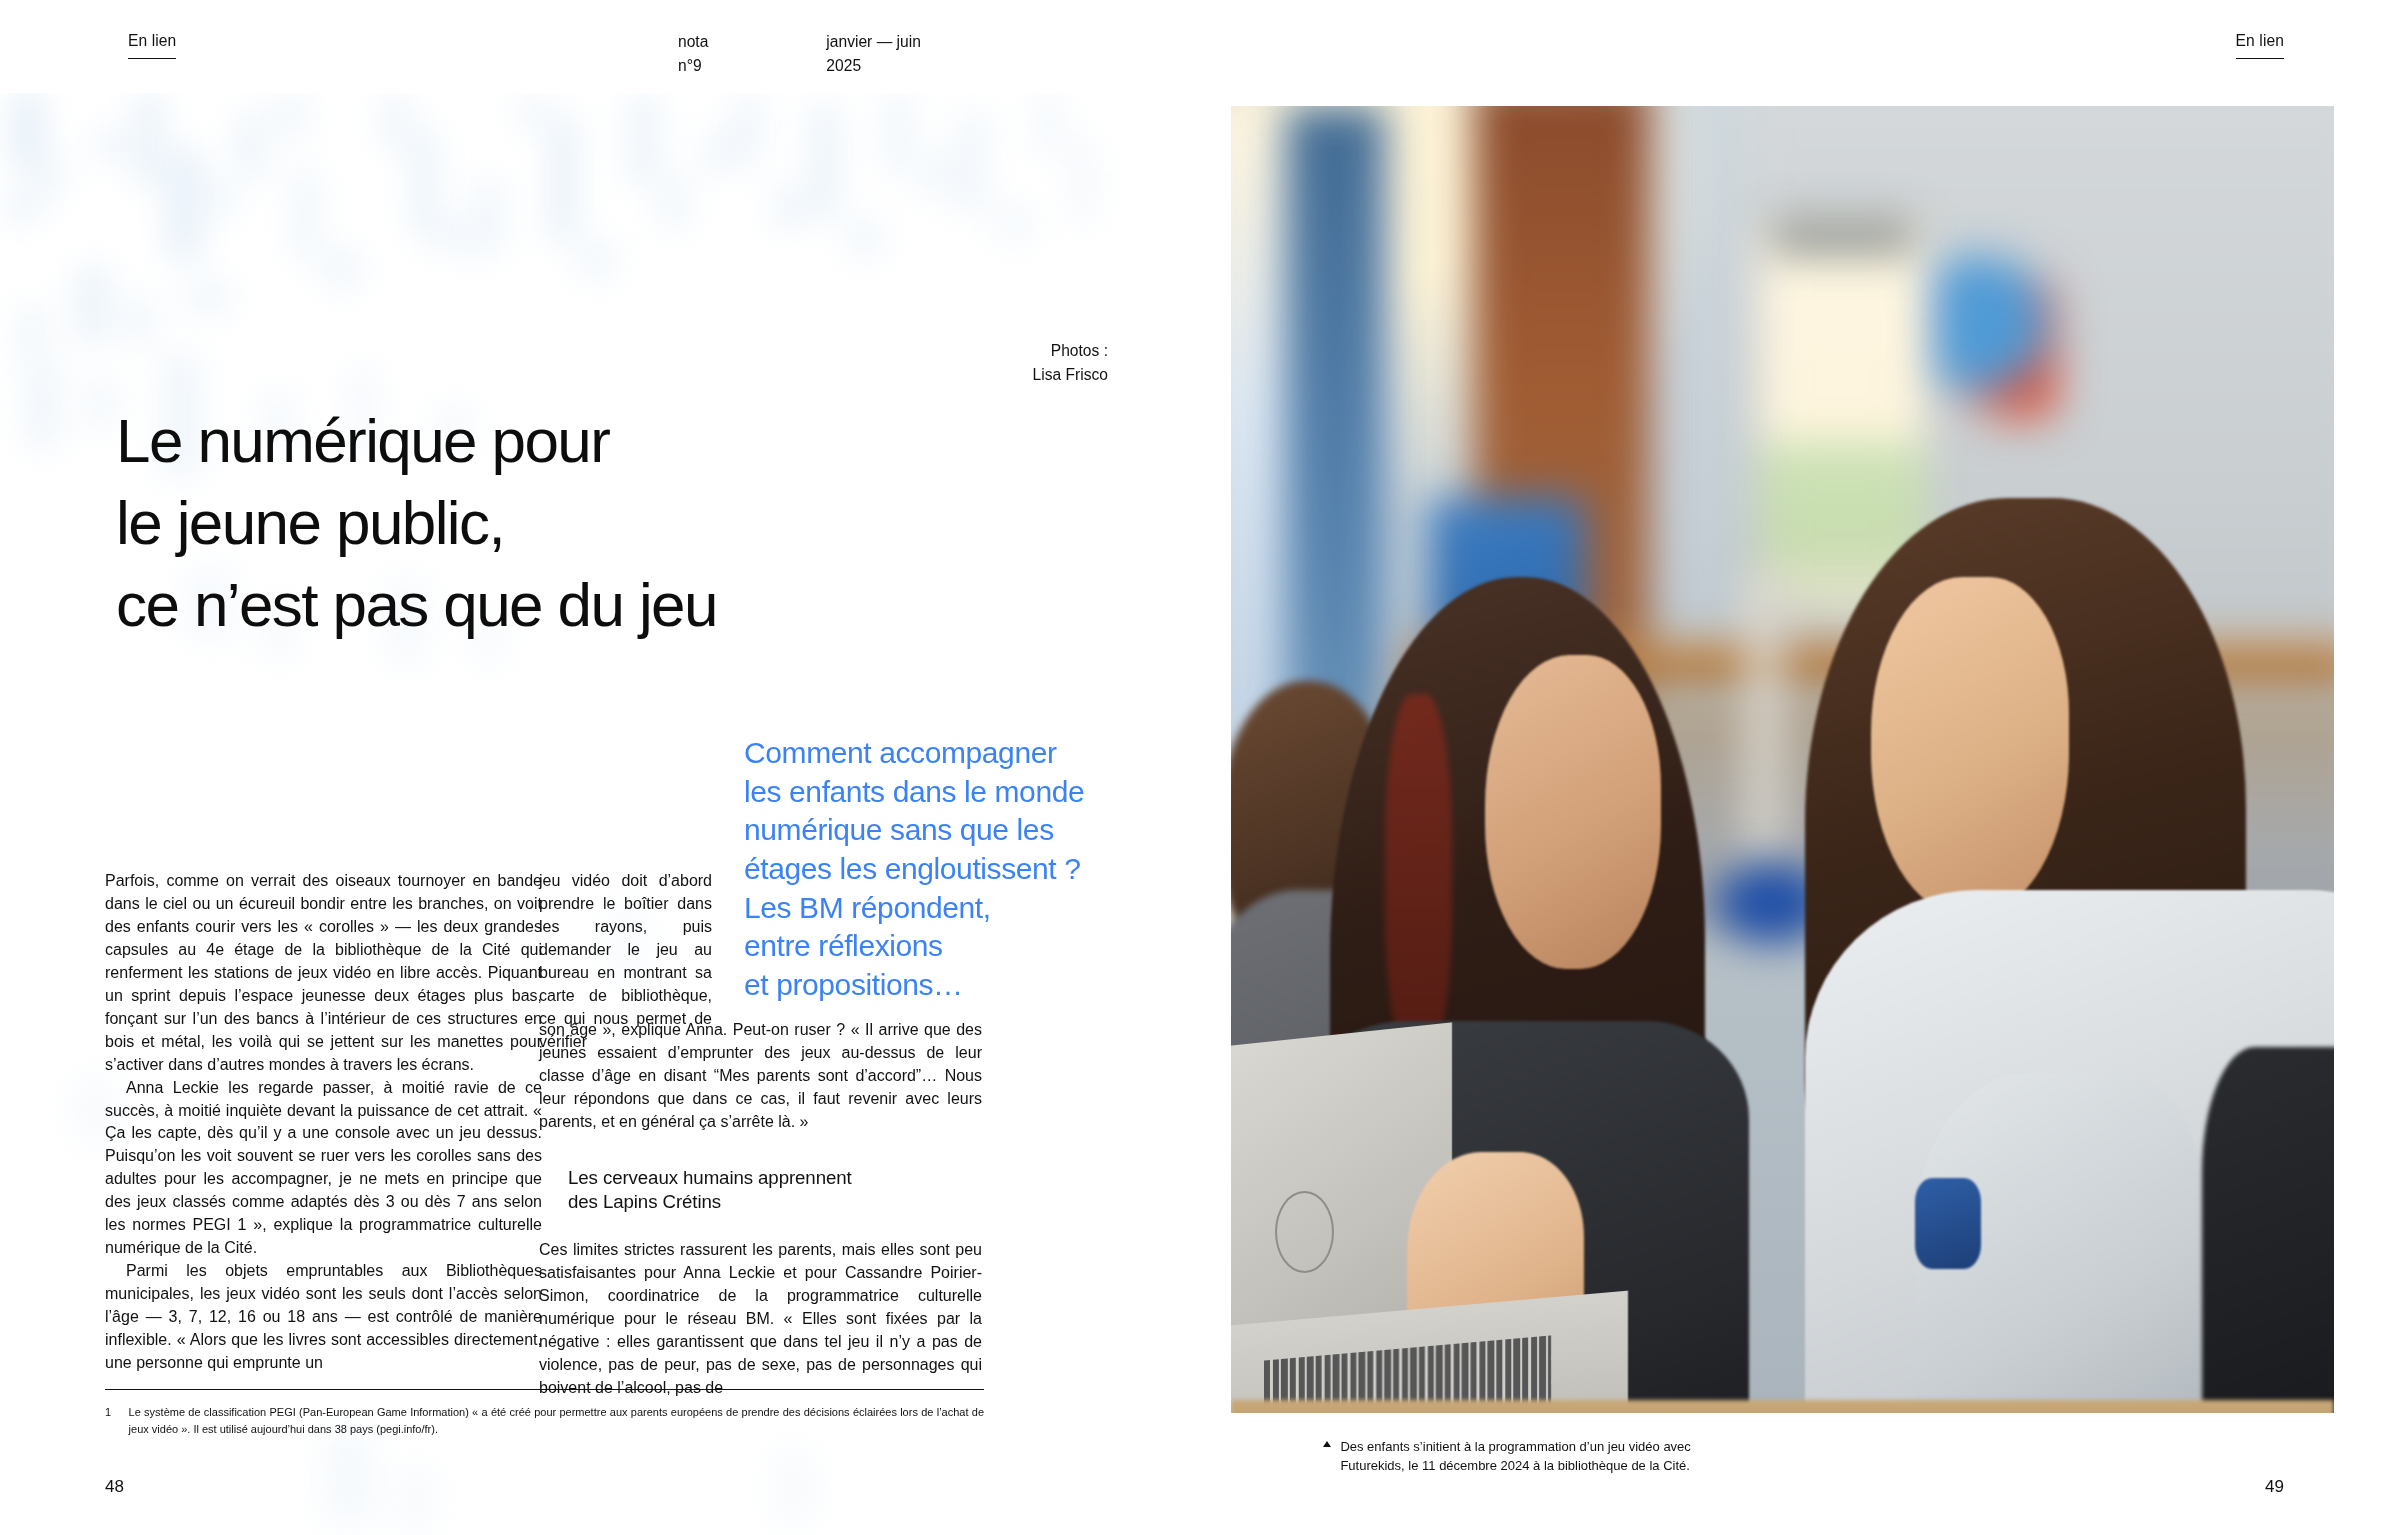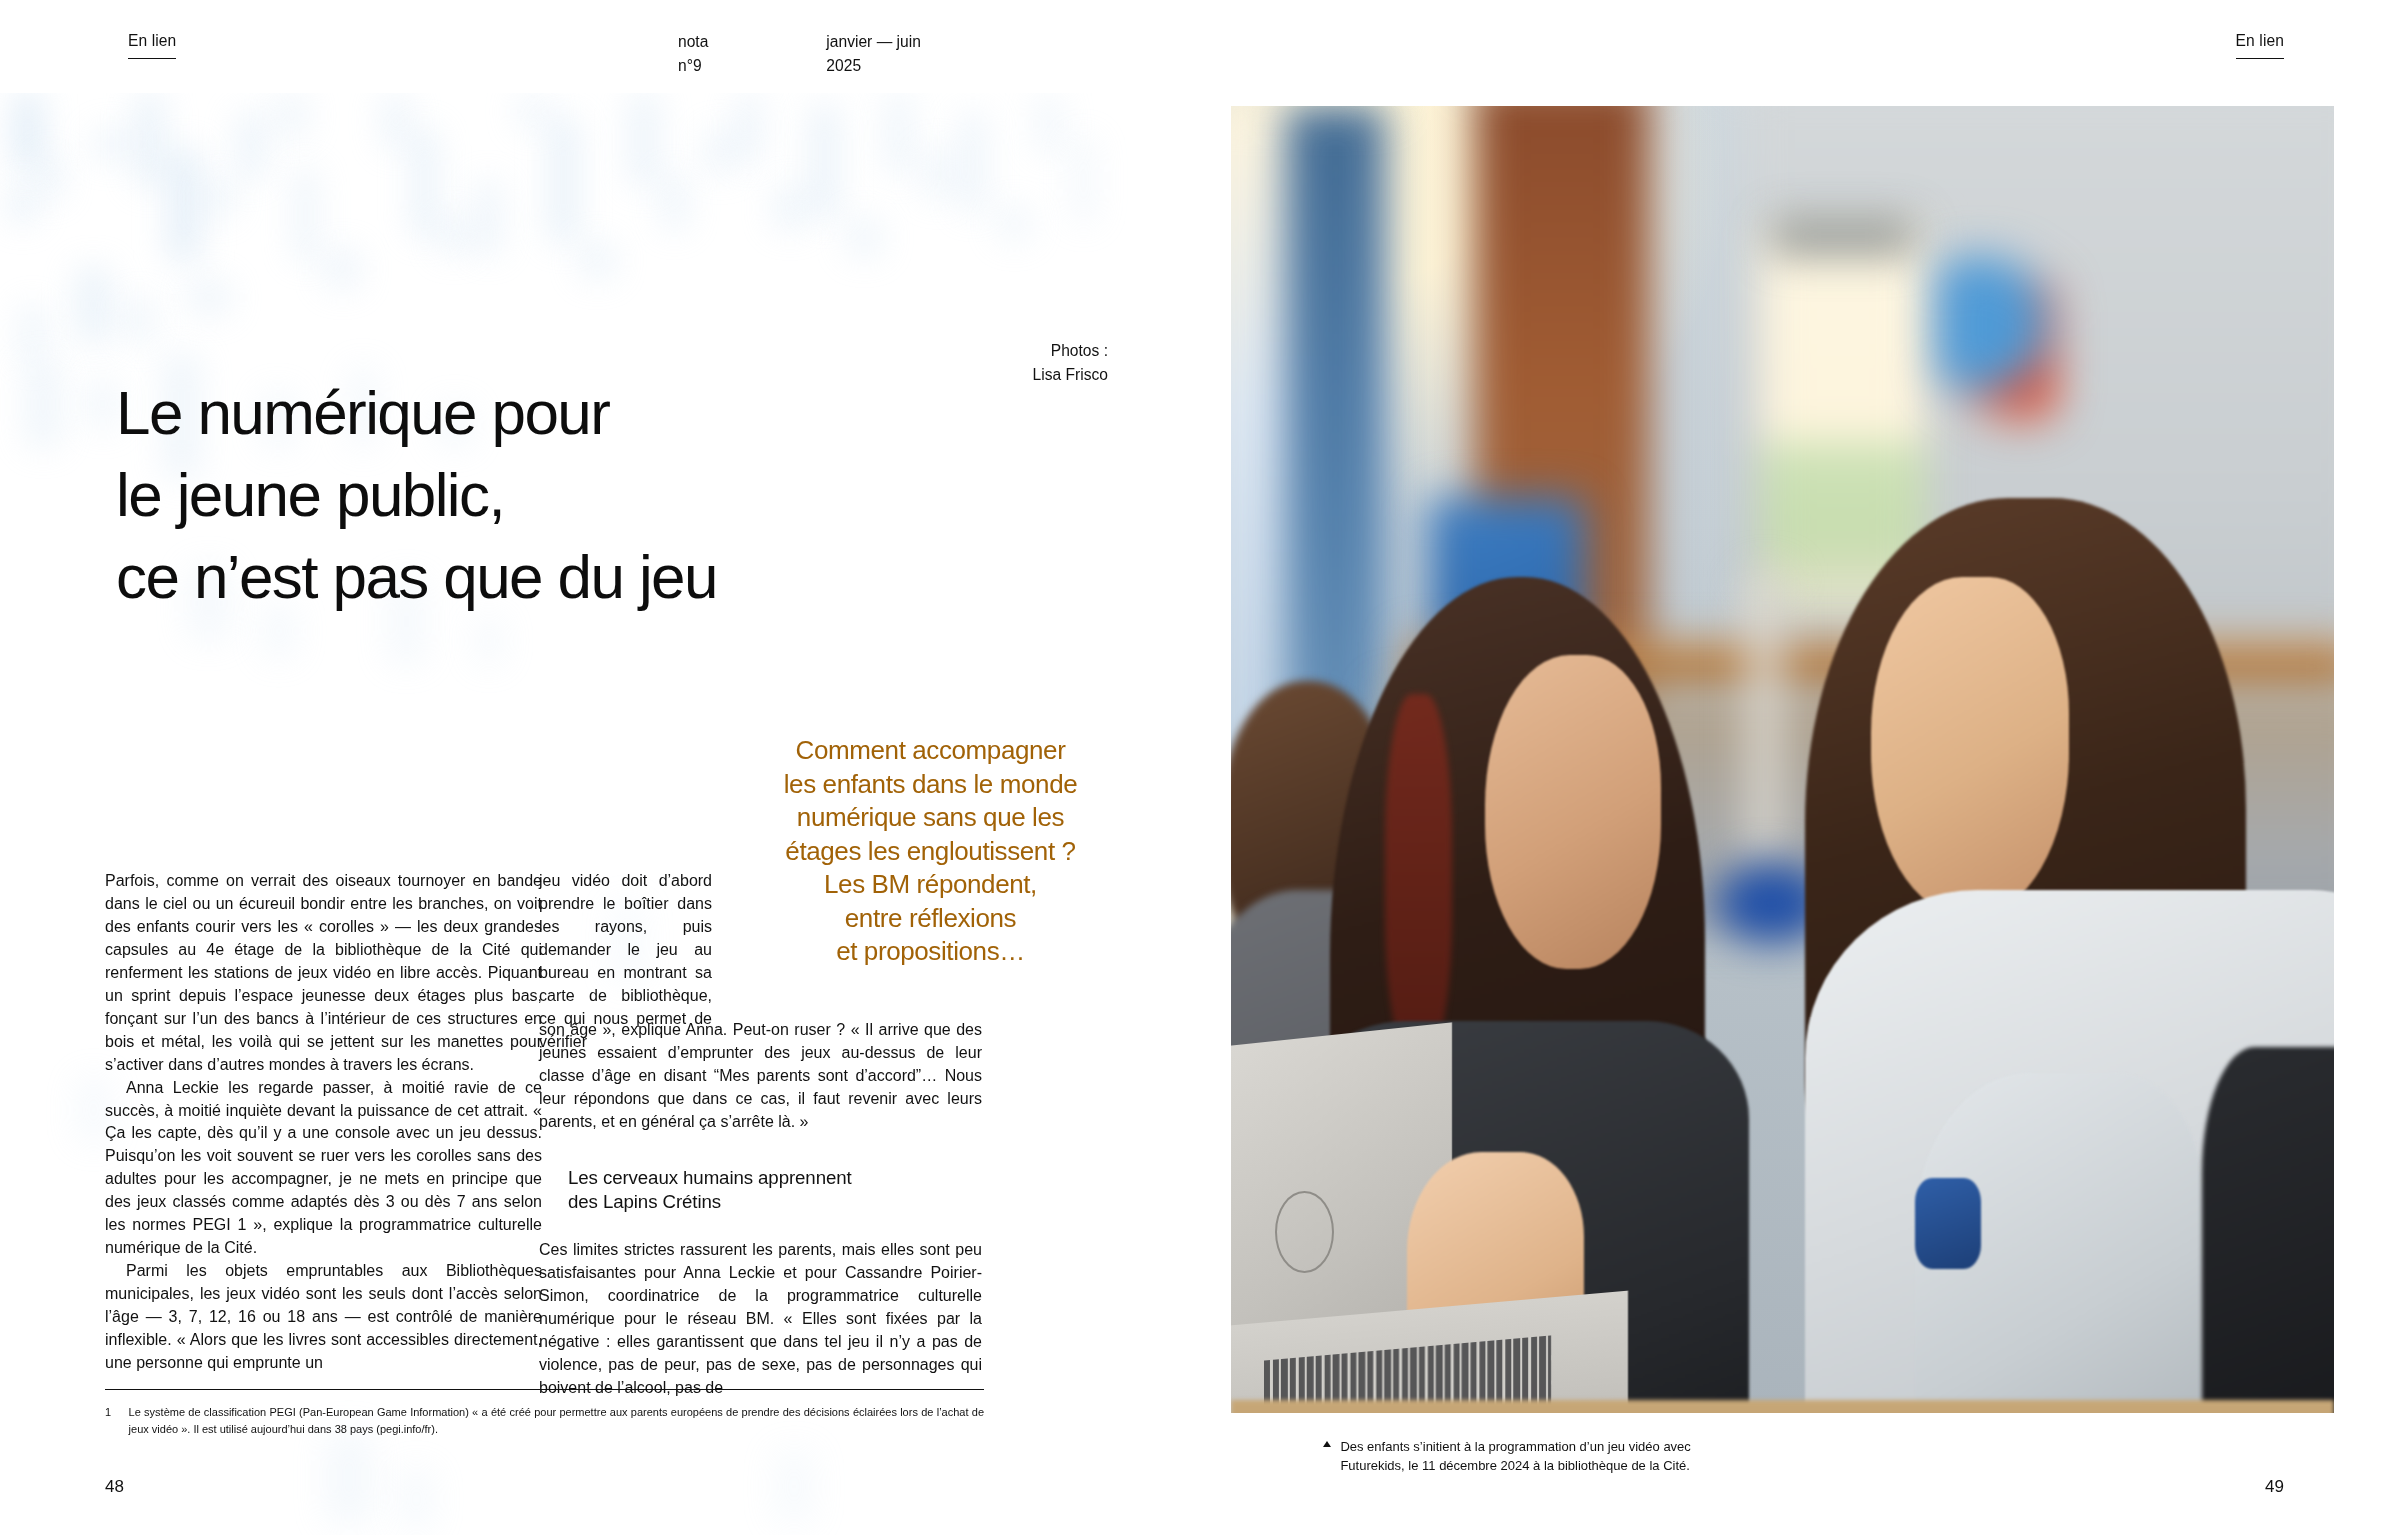--- a/index.html
+++ b/index.html
@@ -77,21 +77,21 @@
     line-height: 1.55;
     z-index: 3;
   }
   .issue-col span { display: block; }
 
   
   .headline {
     position: absolute;
     z-index: 2;
     left: 116px;
-    top: 330px;
+    top: 358px;
     width: 828px;
     font-size: 62px;
     line-height: 1.33;
     letter-spacing: -1.6px;
     font-weight: 400;
     color: #0d0d0d;
   }
   .headline span { display: block; white-space: nowrap; }
 
   
@@ -107,25 +107,24 @@
   }
   .photo-credit span { display: block; }
 
   
   .lede {
     position: absolute;
     z-index: 3;
     left: 744px;
     top: 734px;
     width: 373px;
-    font-size: 26px;
+    font-size: 30px;
     line-height: 1.29;
     letter-spacing: -0.4px;
-    color: #a16207;
-    text-align: center;
+    color: #3b82f6;
   }
   .lede span { display: block; white-space: nowrap; }
 
   
   .col {
     position: absolute;
     z-index: 3;
     font-size: 16px;
     line-height: 1.435;
     text-align: justify;

